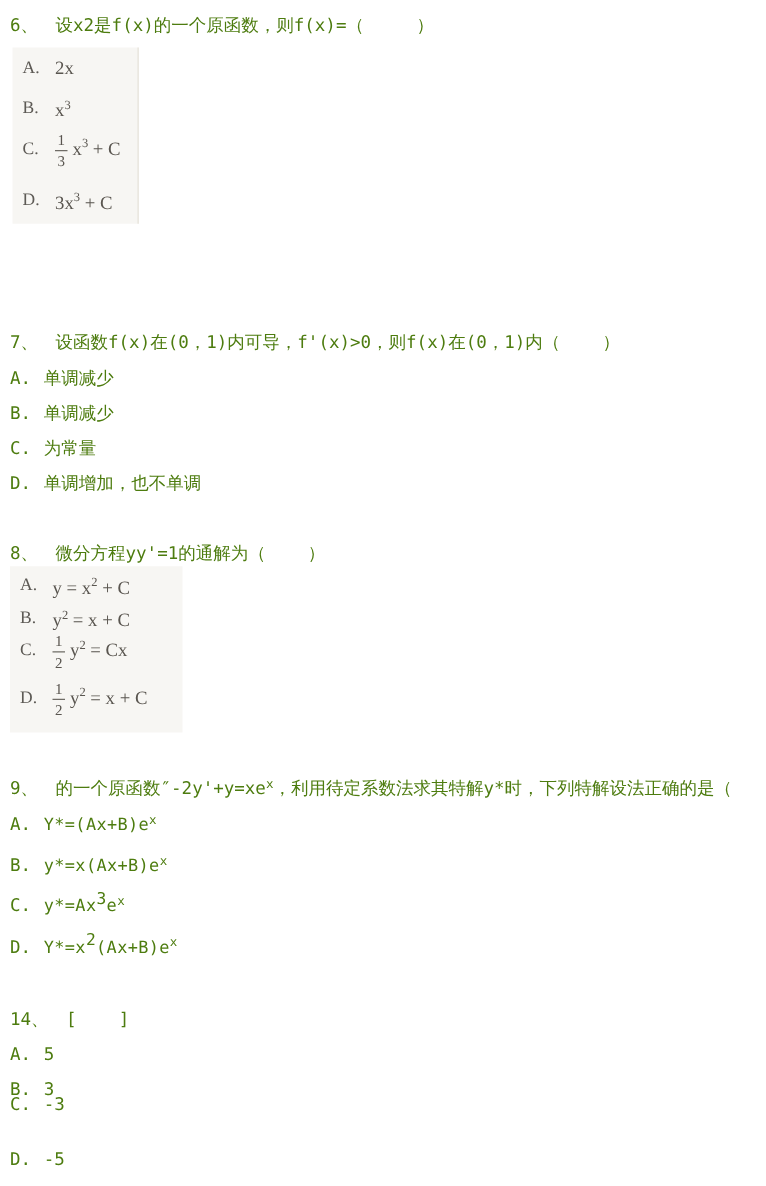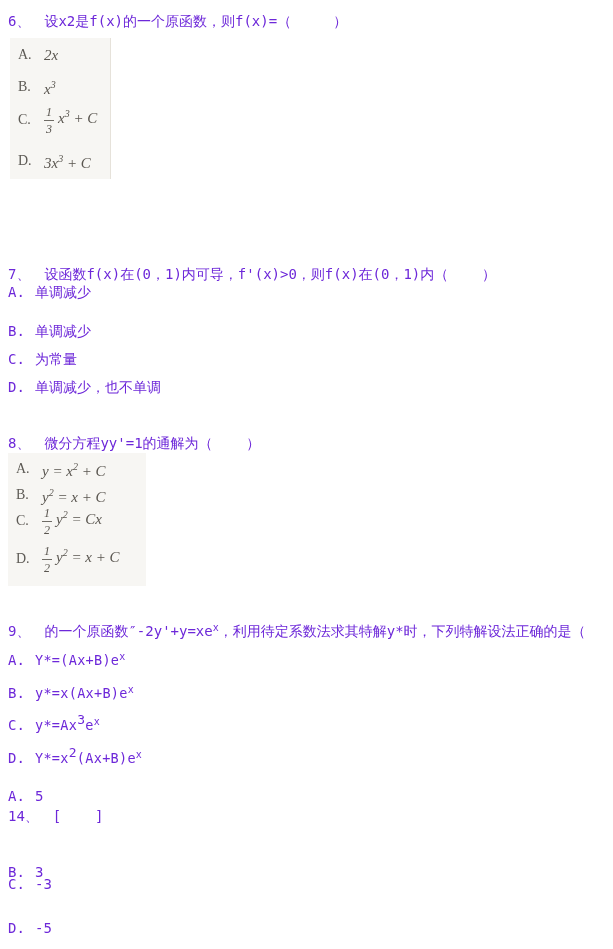--- a/index.html
+++ b/index.html
@@ -1,38 +1,38 @@
 <!DOCTYPE html>
 <html><head>
 <meta charset="utf-8">
 <style>
   html,body{margin:0;padding:0;}
   body{
     width:613px;height:949px;background:#ffffff;overflow:hidden;position:relative;
     font-family:"DejaVu Sans Mono","DejaVu Sans",monospace;
   }
   .row{position:absolute;left:8px;white-space:pre;}
-  .mono{font-size:14px;color:#6d28d9;line-height:17px;}
+  .mono{font-size:14px;color:#4d7c0f;line-height:17px;}
   .qnum{display:inline-block;margin-right:14px;}
   .opt .olabel{display:inline-block;width:27px;}
   .opt9 .otext{font-size:13.5px;letter-spacing:.3px;}
   .supx{font-size:10px;position:relative;top:-5px;}
   .supbig{font-size:13px;position:relative;top:-6px;}
 
   
   .scan{position:absolute;background:#f7f6f3;}
   #q6-block{top:38px;left:10px;width:100px;height:141px;border-right:1px solid #e6e2da;}
   #q8-block{top:453px;left:8px;width:138px;height:133px;}
   .srow{
     position:absolute;left:8px;display:flex;align-items:center;white-space:pre;
     font-family:"Liberation Serif","DejaVu Serif",serif;
     color:#59554f;font-size:15px;line-height:18px;
   }
   .slabel{display:inline-block;width:26px;flex:none;font-style:normal;font-size:14px;color:#5d5a55;}
-  .sformula{font-style:italic;white-space:pre;}
+  .sformula{white-space:pre;}
   .sformula sup{font-size:10px;}
   .frac{display:inline-flex;flex-direction:column;align-items:center;line-height:1;margin-right:4px;vertical-align:middle;}
   .frac .fnum{font-size:12px;padding:0 2px 2px 2px;}
   .frac .fden{font-size:12px;padding:2px 2px 0 2px;border-top:1px solid #6f6c66;}
 </style>
 </head>
 <body>
 
 <div class="row mono" style="top:13px"><span class="qnum">6、</span><span>设x2是f(x)的一个原函数，则f(x)=（     ）</span></div>
 
@@ -50,24 +50,24 @@
     <span class="sformula"><span class="frac"><span class="fnum">1</span><span class="fden">3</span></span><span>x</span><sup>3</sup><span> + C</span></span>
   </div>
   <div class="srow" style="top:112px">
     <span class="slabel">D.</span>
     <span class="sformula"><span>3x</span><sup>3</sup><span> + C</span></span>
   </div>
 </div>
 
 <div class="row mono" style="top:266px"><span class="qnum">7、</span><span>设函数f(x)在(0，1)内可导，f'(x)&gt;0，则f(x)在(0，1)内（    ）</span></div>
 
-<div class="row mono opt" style="top:284px"><span class="olabel">A.</span><span class="otext">单调减少</span></div>
+<div class="row mono opt" style="top:295px"><span class="olabel">A.</span><span class="otext">单调减少</span></div>
 <div class="row mono opt" style="top:323px"><span class="olabel">B.</span><span class="otext">单调减少</span></div>
 <div class="row mono opt" style="top:351px"><span class="olabel">C.</span><span class="otext">为常量</span></div>
-<div class="row mono opt" style="top:379px"><span class="olabel">D.</span><span class="otext">单调减少，也不单调</span></div>
+<div class="row mono opt" style="top:379px"><span class="olabel">D.</span><span class="otext">单调增加，也不单调</span></div>
 
 <div class="row mono" style="top:435px"><span class="qnum">8、</span><span>微分方程yy'=1的通解为（    ）</span></div>
 
 <div class="scan" id="q8-block">
   <div class="srow" style="top:5px">
     <span class="slabel">A.</span>
     <span class="sformula"><span>y = x</span><sup>2</sup><span> + C</span></span>
   </div>
   <div class="srow" style="top:31px">
     <span class="slabel">B.</span>
@@ -85,16 +85,16 @@
 
 <div class="row mono" style="top:623px"><span class="qnum">9、</span><span><span>的一个原函数″-2y'+y=xe</span><span class="supx">x</span><span>，利用待定系数法求其特解y*时，下列特解设法正确的是（    ）</span></span></div>
 
 <div class="row mono opt opt9" style="top:652px"><span class="olabel">A.</span><span class="otext"><span>Y*=(Ax+B)e</span><span class="supx">x</span></span></div>
 <div class="row mono opt opt9" style="top:685px"><span class="olabel">B.</span><span class="otext"><span>y*=x(Ax+B)e</span><span class="supx">x</span></span></div>
 <div class="row mono opt opt9" style="top:717px"><span class="olabel">C.</span><span class="otext"><span>y*=Ax</span><span class="supbig">3</span><span>e</span><span class="supx">x</span></span></div>
 <div class="row mono opt opt9" style="top:750px"><span class="olabel">D.</span><span class="otext"><span>Y*=x</span><span class="supbig">2</span><span>(Ax+B)e</span><span class="supx">x</span></span></div>
 
 <div class="row mono" style="top:808px"><span class="qnum">14、</span><span>[    ]</span></div>
 
-<div class="row mono opt" style="top:788px"><span class="olabel">A.</span><span class="otext">5</span></div>
+<div class="row mono opt" style="top:836px"><span class="olabel">A.</span><span class="otext">5</span></div>
 <div class="row mono opt" style="top:864px"><span class="olabel">B.</span><span class="otext">3</span></div>
 <div class="row mono opt" style="top:876px"><span class="olabel">C.</span><span class="otext">-3</span></div>
 <div class="row mono opt" style="top:920px"><span class="olabel">D.</span><span class="otext">-5</span></div>
 
 </body></html>

